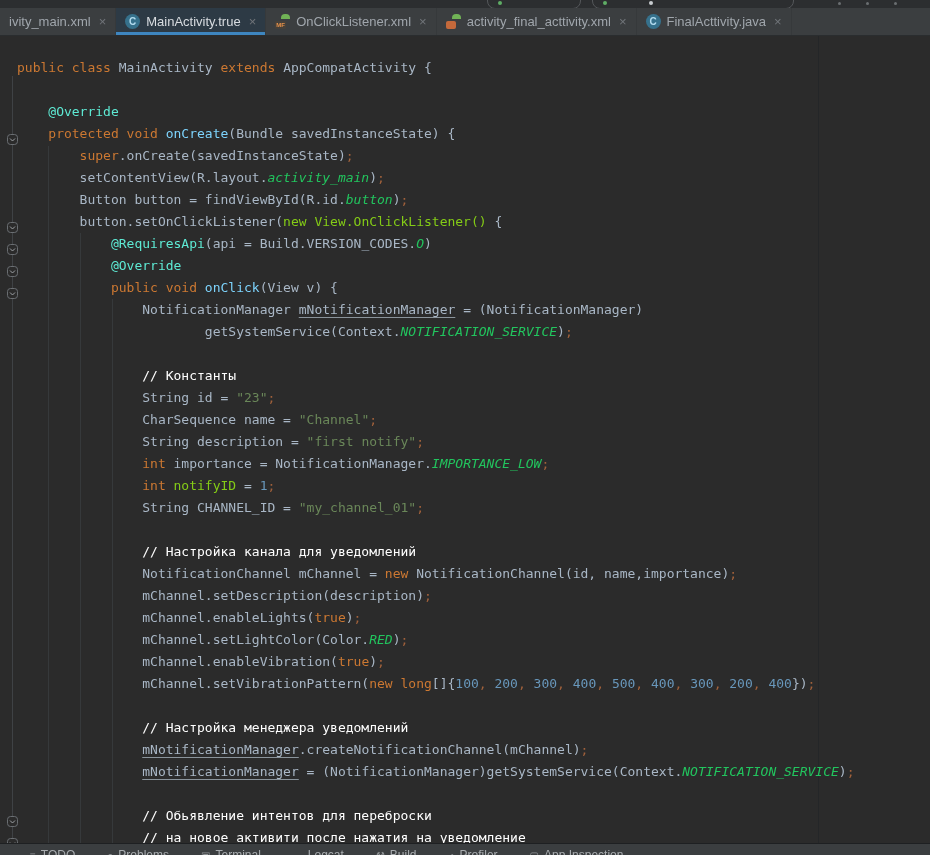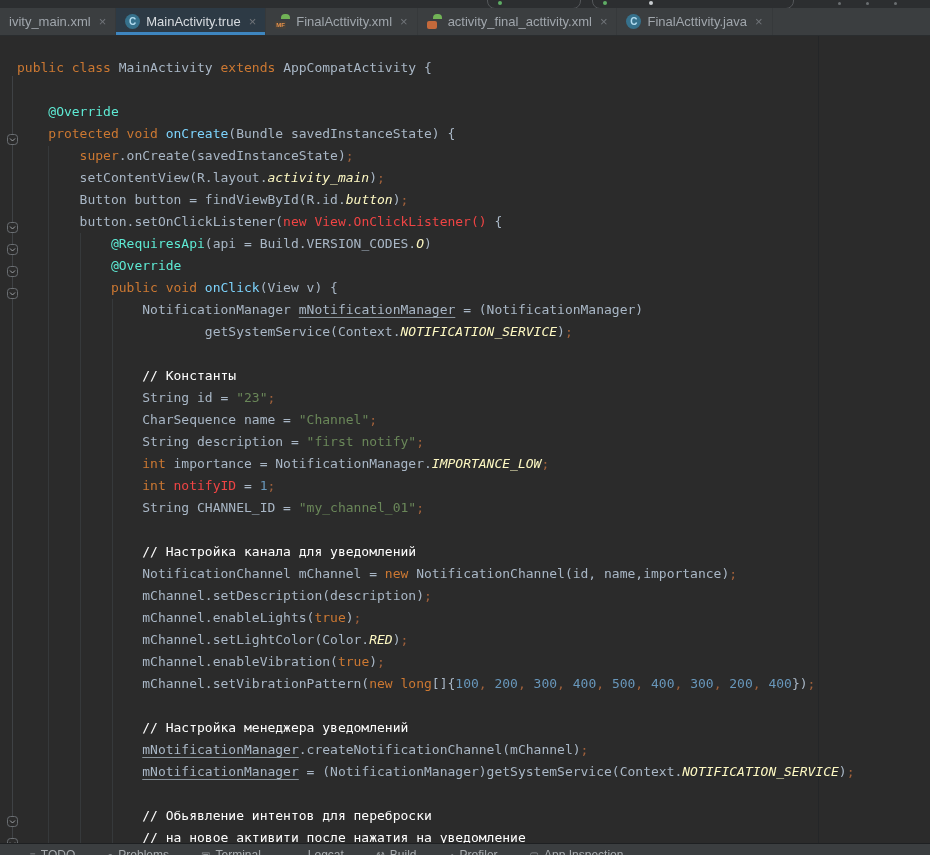--- a/index.html
+++ b/index.html
@@ -34,22 +34,22 @@
   .ig1{left:48px;top:110px;bottom:0;background:#36393b;}
   .ig2{left:80px;top:197px;bottom:0;background:#36393b;}
   .ig3{left:112px;top:263px;bottom:0;background:#36393b;}
   .marginline{left:818px;top:0;bottom:0;background:#242628;}
   .code{position:absolute;left:0;top:0;right:0;padding:21px 0 0 17px;
         font-family:"DejaVu Sans Mono",monospace;font-size:13px;line-height:22px;
         white-space:pre;color:#a9b7c6;}
   .line{height:22px;}
   .t-k{color:#cc7832;} .t-d{color:#a9b7c6;} .t-m{color:#7dd3fc;} .t-a{color:#5eead4;}
   .t-s{color:#6a8759;} .t-n{color:#6897bb;} .t-c{color:#ffffff;}
-  .t-f{color:#fef9c3;font-style:italic;}
-  .t-g{color:#ef4444;}
+  .t-f{color:#22c55e;font-style:italic;}
+  .t-g{color:#84cc16;}
   .t-u{color:#a9b7c6;text-decoration:underline;text-underline-offset:3px;text-decoration-color:#8a949c;}
   .t-p{color:#a1613b;}
   .fold{position:absolute;left:7px;width:11px;height:11px;}
 
   
   .statusbar{position:absolute;left:0;right:0;bottom:0;height:12px;background:#3b3e40;
              border-top:1px solid #1e2022;overflow:hidden;box-sizing:border-box;}
   .statusrow{display:flex;gap:32px;padding-left:30px;height:22px;align-items:center;
              font-size:12px;color:#a9adb0;}
   .sitem{display:flex;align-items:center;gap:5px;white-space:nowrap;}
@@ -79,21 +79,21 @@
       <div class="tab active">
         <span class="ic-class">C</span>
         <span class="lab">MainActivity.true</span>
         <span class="close">×</span>
       </div>
       <div class="tab">
         <span class="ic-file">
           <i class="andr"></i>
           <b class="mf">MF</b>
         </span>
-        <span class="lab">FinalActtivity.xml</span>
+        <span class="lab">OnClickListener.xml</span>
         <span class="close">×</span>
       </div>
       <div class="tab">
         <span class="ic-file">
           <i class="andr"></i>
           <b class="lay"></b>
         </span>
         <span class="lab">activity_final_acttivity.xml</span>
         <span class="close">×</span>
       </div>

